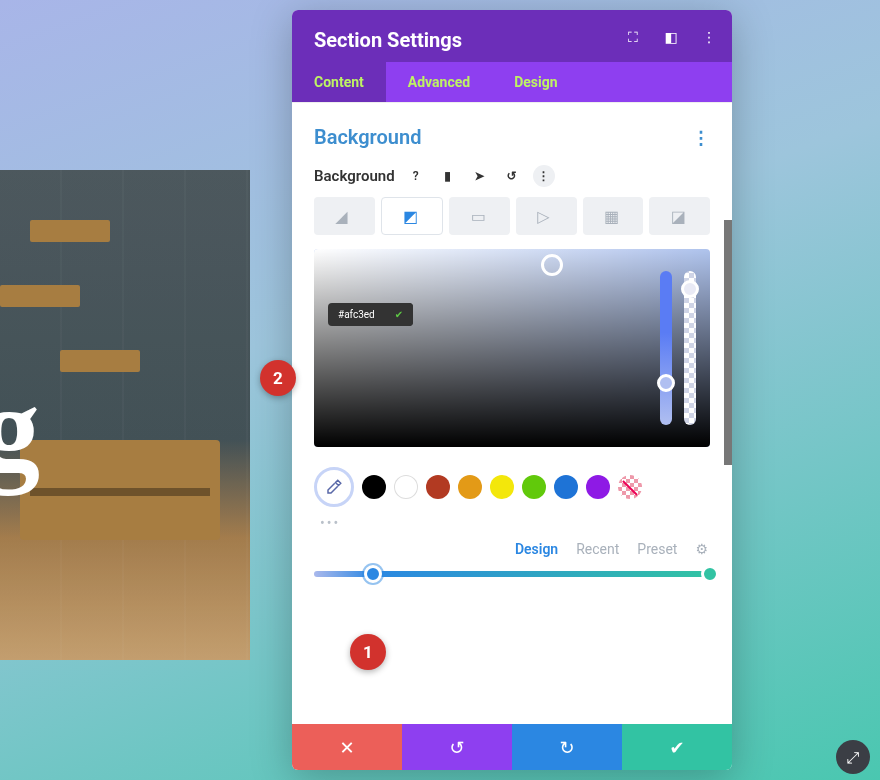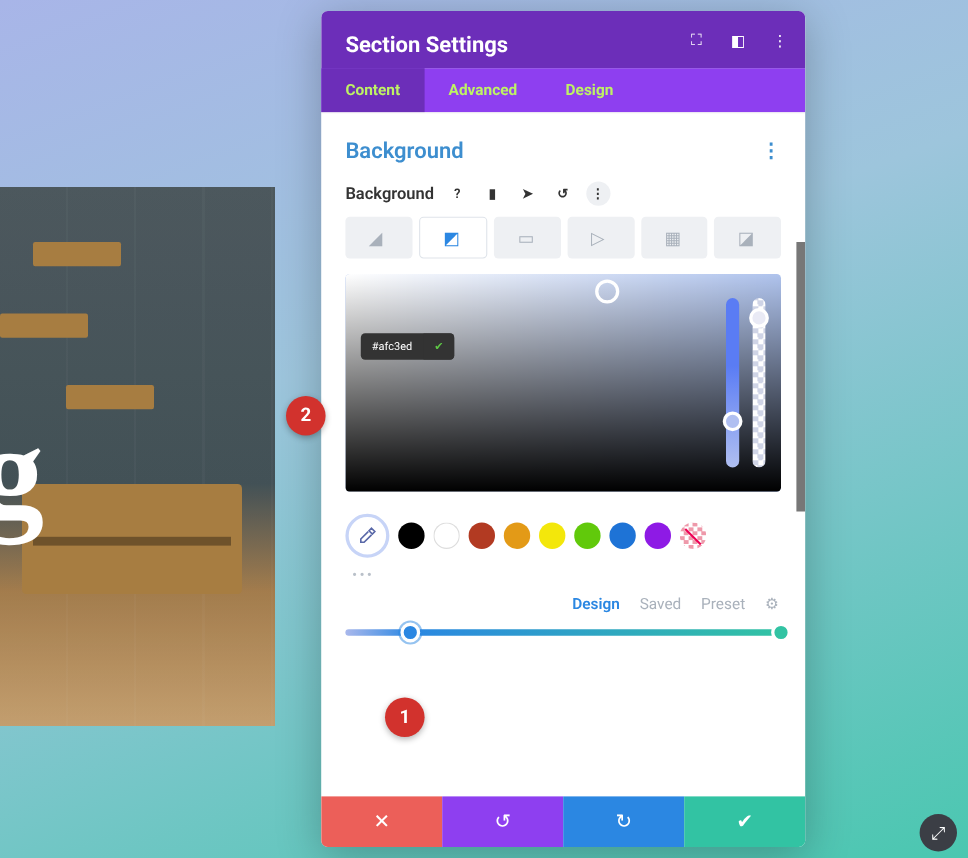--- a/index.html
+++ b/index.html
@@ -182,21 +182,21 @@
         <div class="sw" style="background:#f3e70b"></div>
         <div class="sw" style="background:#61c90b"></div>
         <div class="sw" style="background:#1e73d6"></div>
         <div class="sw" style="background:#8e1ae5"></div>
         <div class="sw trans"></div>
       </div>
       <div class="more-dots">•••</div>
 
       <div class="palette-modes">
         <span class="pm active">Design</span>
-        <span class="pm">Saved</span>
+        <span class="pm">Recent</span>
         <span class="pm">Preset</span>
         <span class="cog">⚙</span>
       </div>
 
       <div class="grad-track">
         <div class="grad-stop" style="left:15%; background:#2b87e2;"></div>
         <div class="grad-stop" style="left:100%; background:#32c3a3; box-shadow:none;"></div>
       </div>
 
     </div>

